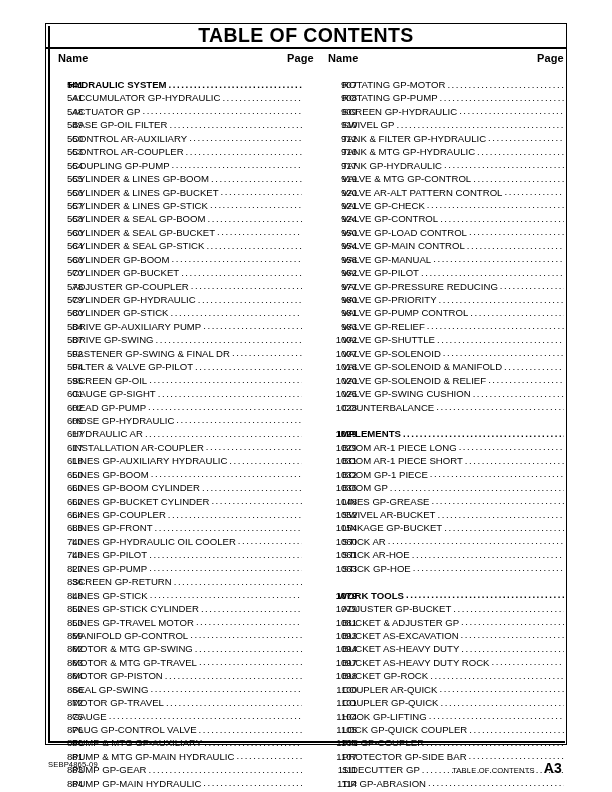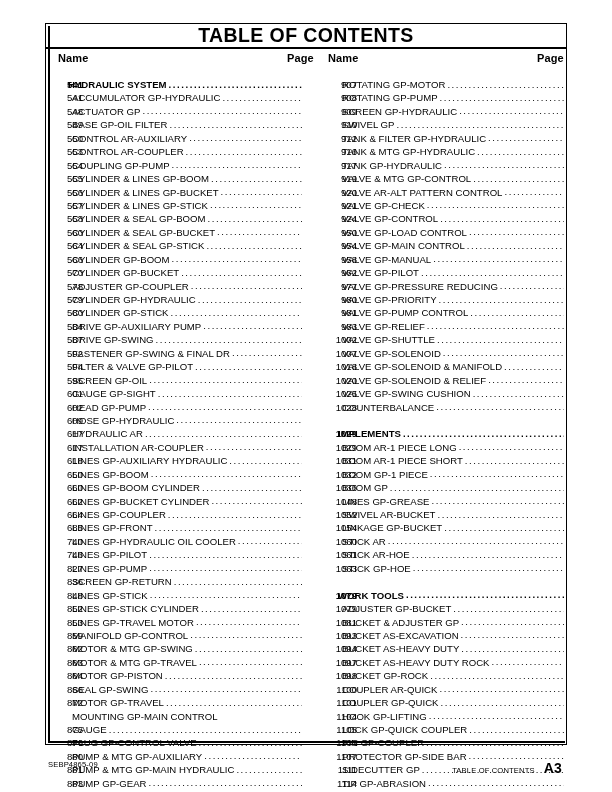--- a/index.html
+++ b/index.html
@@ -427,24 +427,20 @@
         <div class="entry item">
           <span class="label">SEAL GP-SWING</span>
           <span class="leader">..........................................................................................</span>
           <span class="page">866</span>
         </div>
         <div class="entry item">
           <span class="label">MOTOR GP-TRAVEL</span>
           <span class="leader">..........................................................................................</span>
           <span class="page">872</span>
         </div>
-        <div class="entry cont nodots nopage">
-          <span class="label">MOUNTING  GP-MAIN  CONTROL</span>
-          <span class="leader">..........................................................................................</span>
-        </div>
         <div class="entry cont">
           <span class="label">GAUGE</span>
           <span class="leader">..........................................................................................</span>
           <span class="page">875</span>
         </div>
         <div class="entry item">
           <span class="label">PLUG GP-CONTROL VALVE</span>
           <span class="leader">..........................................................................................</span>
           <span class="page">876</span>
         </div>

